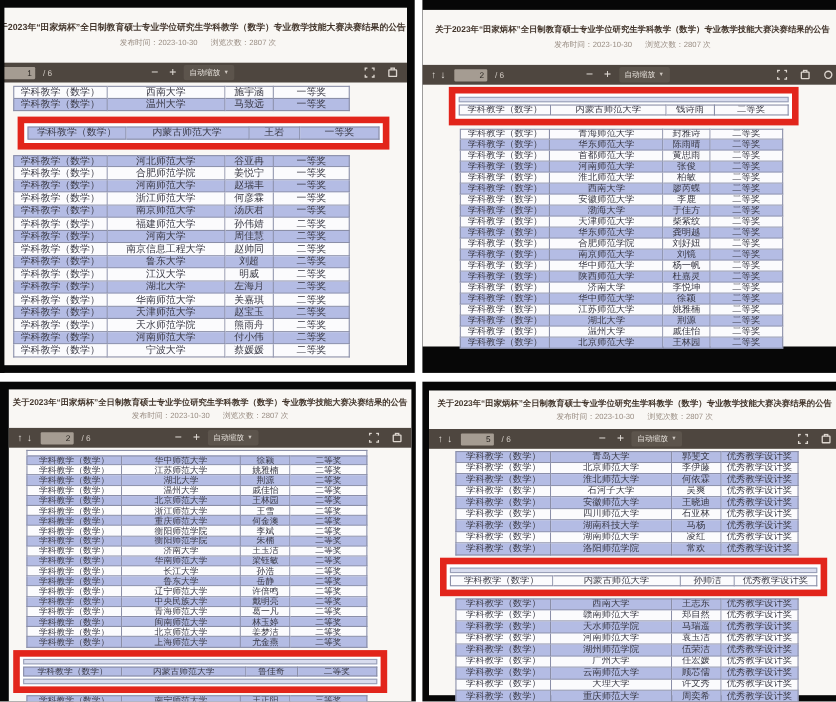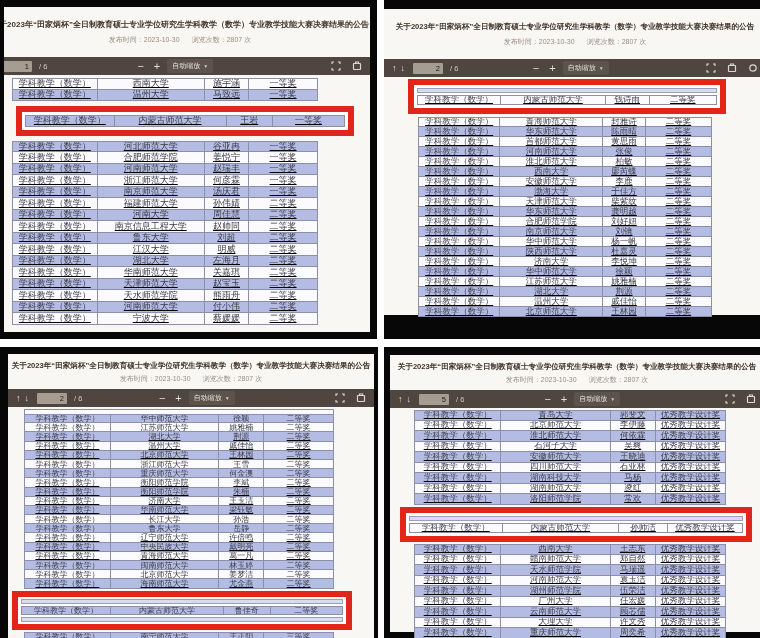--- a/index.html
+++ b/index.html
@@ -36,21 +36,21 @@
               color:#24201c;font-size:7.5px;line-height:11px;text-align:right;
               padding-right:3px;box-sizing:border-box;margin-left:4px;}
   .page-total{font-size:7.5px;color:#cfc8c1;margin-left:3px;}
   .sp{flex:1;}
   .sp2{flex:1.3;}
   .zoom-select{display:inline-flex;align-items:center;gap:3px;background:#5c544c;border-radius:2px;
                padding:2px 5px;font-size:7px;color:#e7e2dc;}
   .caret{font-size:5px;line-height:5px;color:#cfc8c1;}
   .tb-icon{width:10px;height:10px;margin-left:7px;flex:none;}
 
-  .sheet{position:relative;text-decoration:underline;}
+  .sheet{position:relative;}
   .p-tl .sheet{margin:3px 0 0 22px;width:306px;}
   .p-tr .sheet{margin:2px 0 0 34px;width:294px;}
   .p-bl .sheet{margin:2px 0 0 16px;width:310px;}
   .p-br .sheet{margin:2px 0 0 24px;width:312px;}
 
   .trow{display:flex;height:var(--rh);box-sizing:border-box;}
   .tcell{box-sizing:border-box;border-right:1px solid #8b8fa8;border-bottom:1px solid #8b8fa8;
          display:flex;align-items:center;justify-content:center;overflow:hidden;
          white-space:nowrap;font-size:var(--tf);color:#3a3a46;
          font-family:"Liberation Serif",serif;}
@@ -539,21 +539,21 @@
               <div class="tcell">二等奖</div>
             </div>
             <div class="trow">
               <div class="tcell">学科教学（数学）</div>
               <div class="tcell">北京师范大学</div>
               <div class="tcell">姜梦洁</div>
               <div class="tcell">二等奖</div>
             </div>
             <div class="trow">
               <div class="tcell">学科教学（数学）</div>
-              <div class="tcell">海南师范大学</div>
+              <div class="tcell">上海师范大学</div>
               <div class="tcell">尤金燕</div>
               <div class="tcell">二等奖</div>
             </div>
           </div>
         <div class="hlbox shade-dark">
           <div class="sliver"></div>
           <div class="rows">
               <div class="trow">
                 <div class="tcell">学科教学（数学）</div>
                 <div class="tcell">内蒙古师范大学</div>

